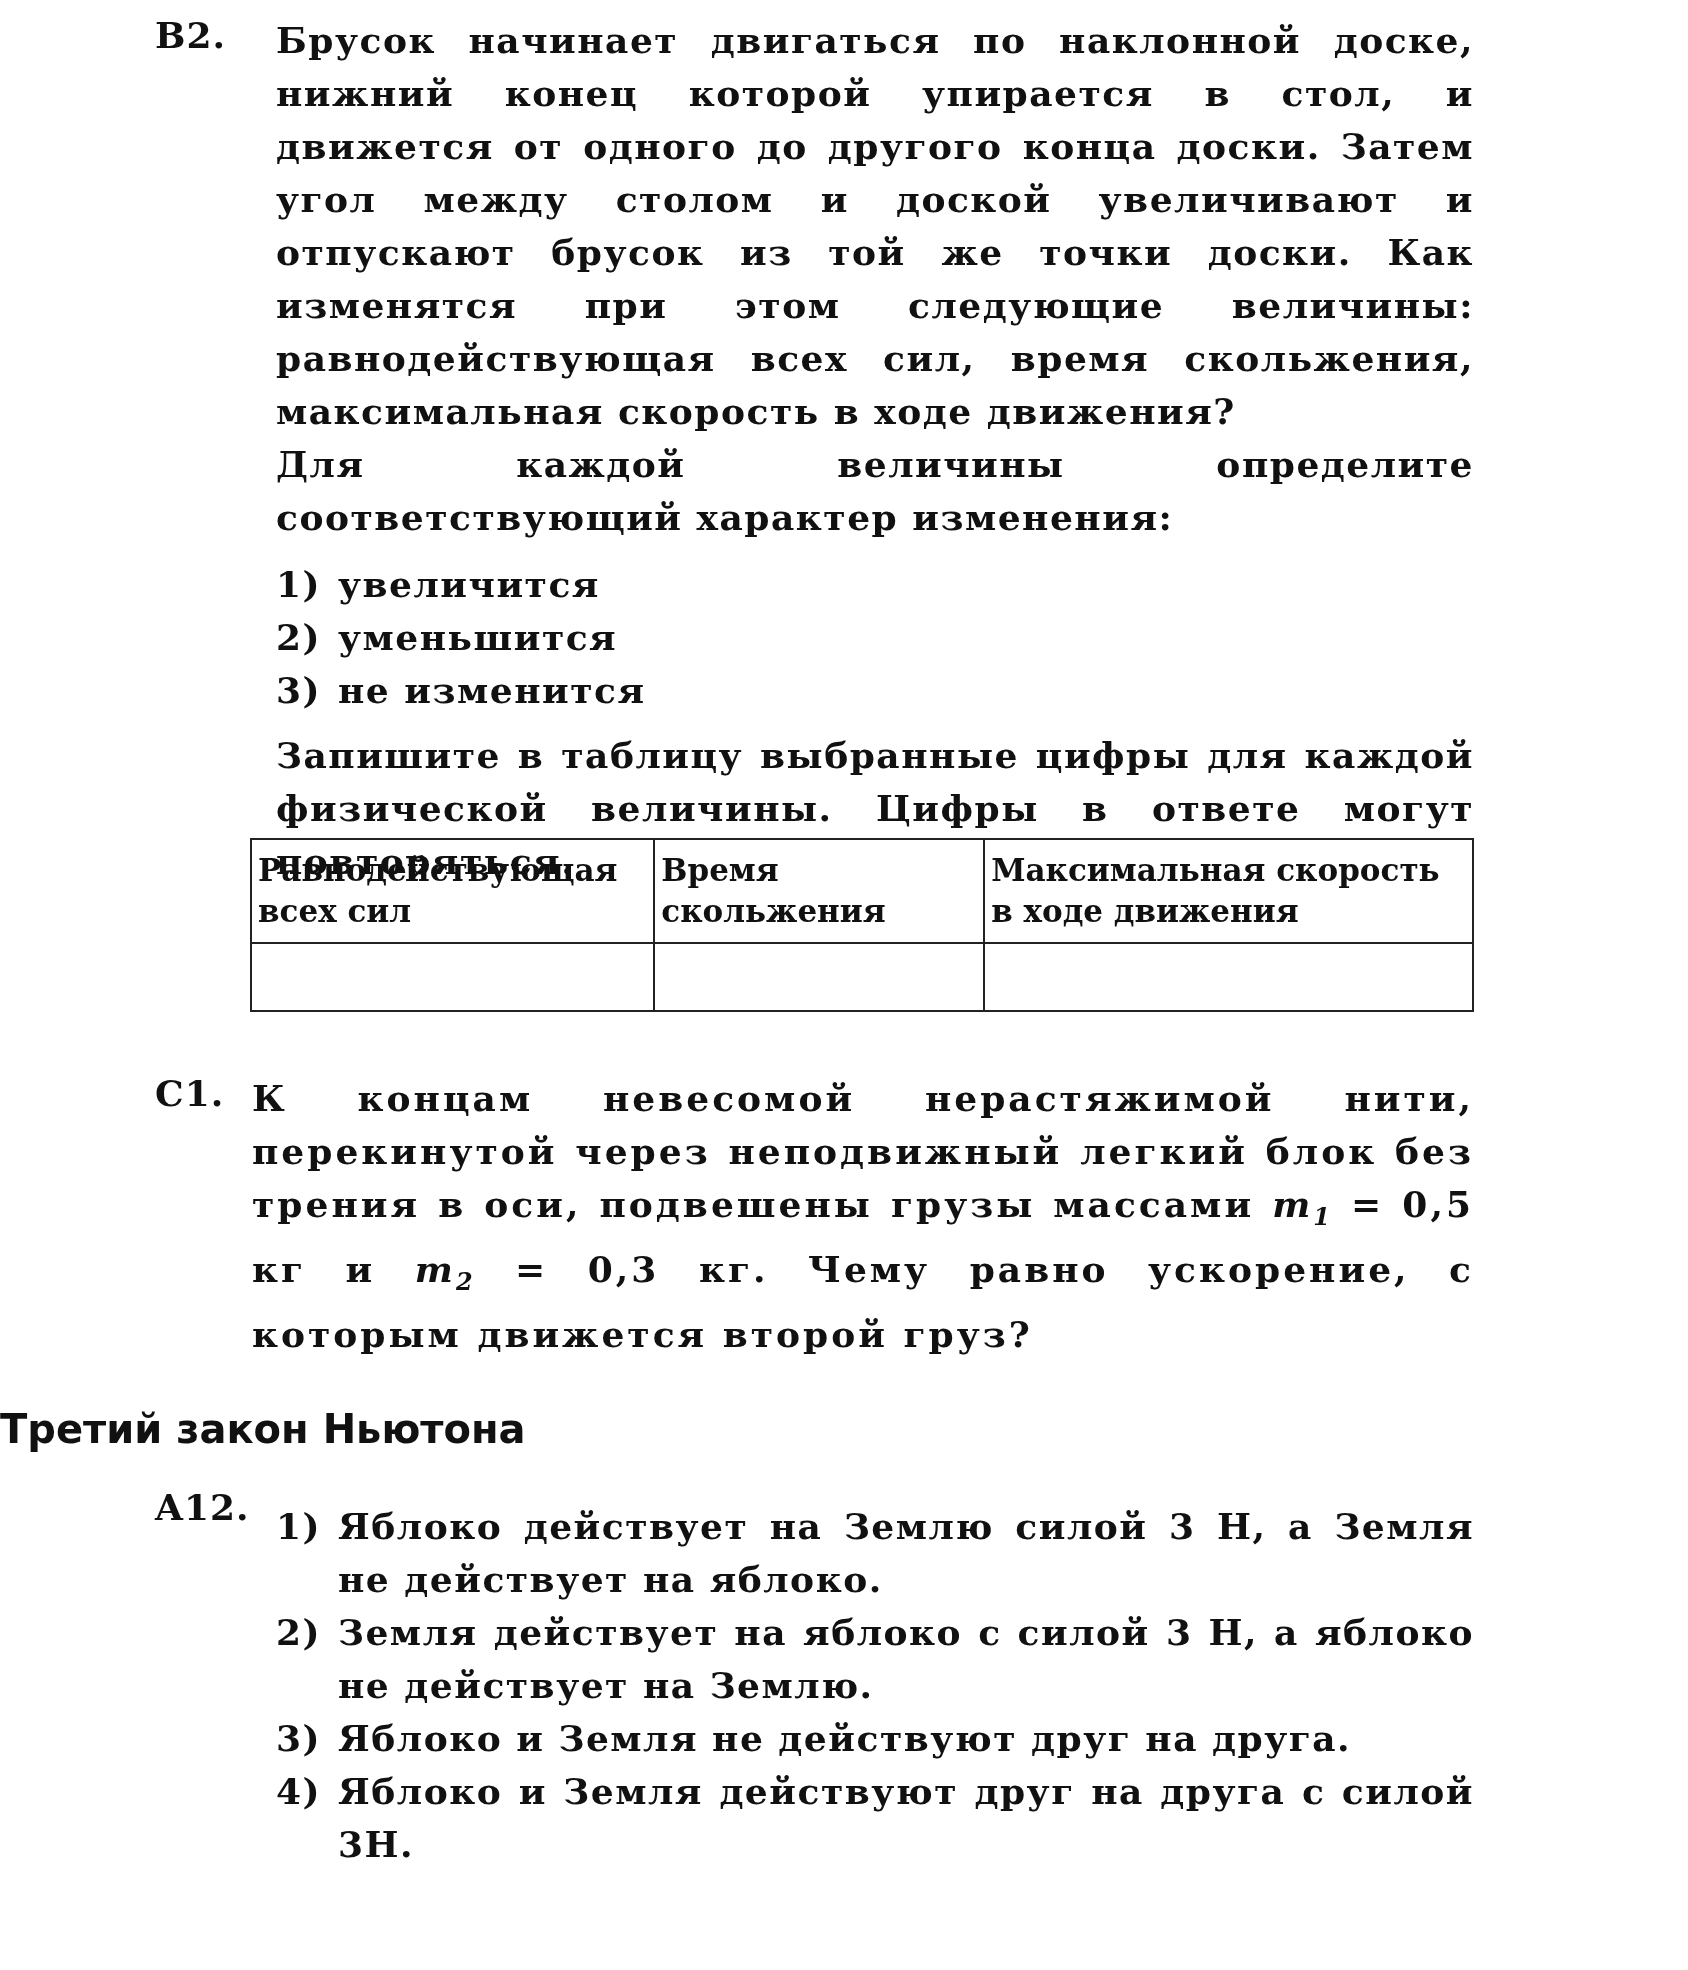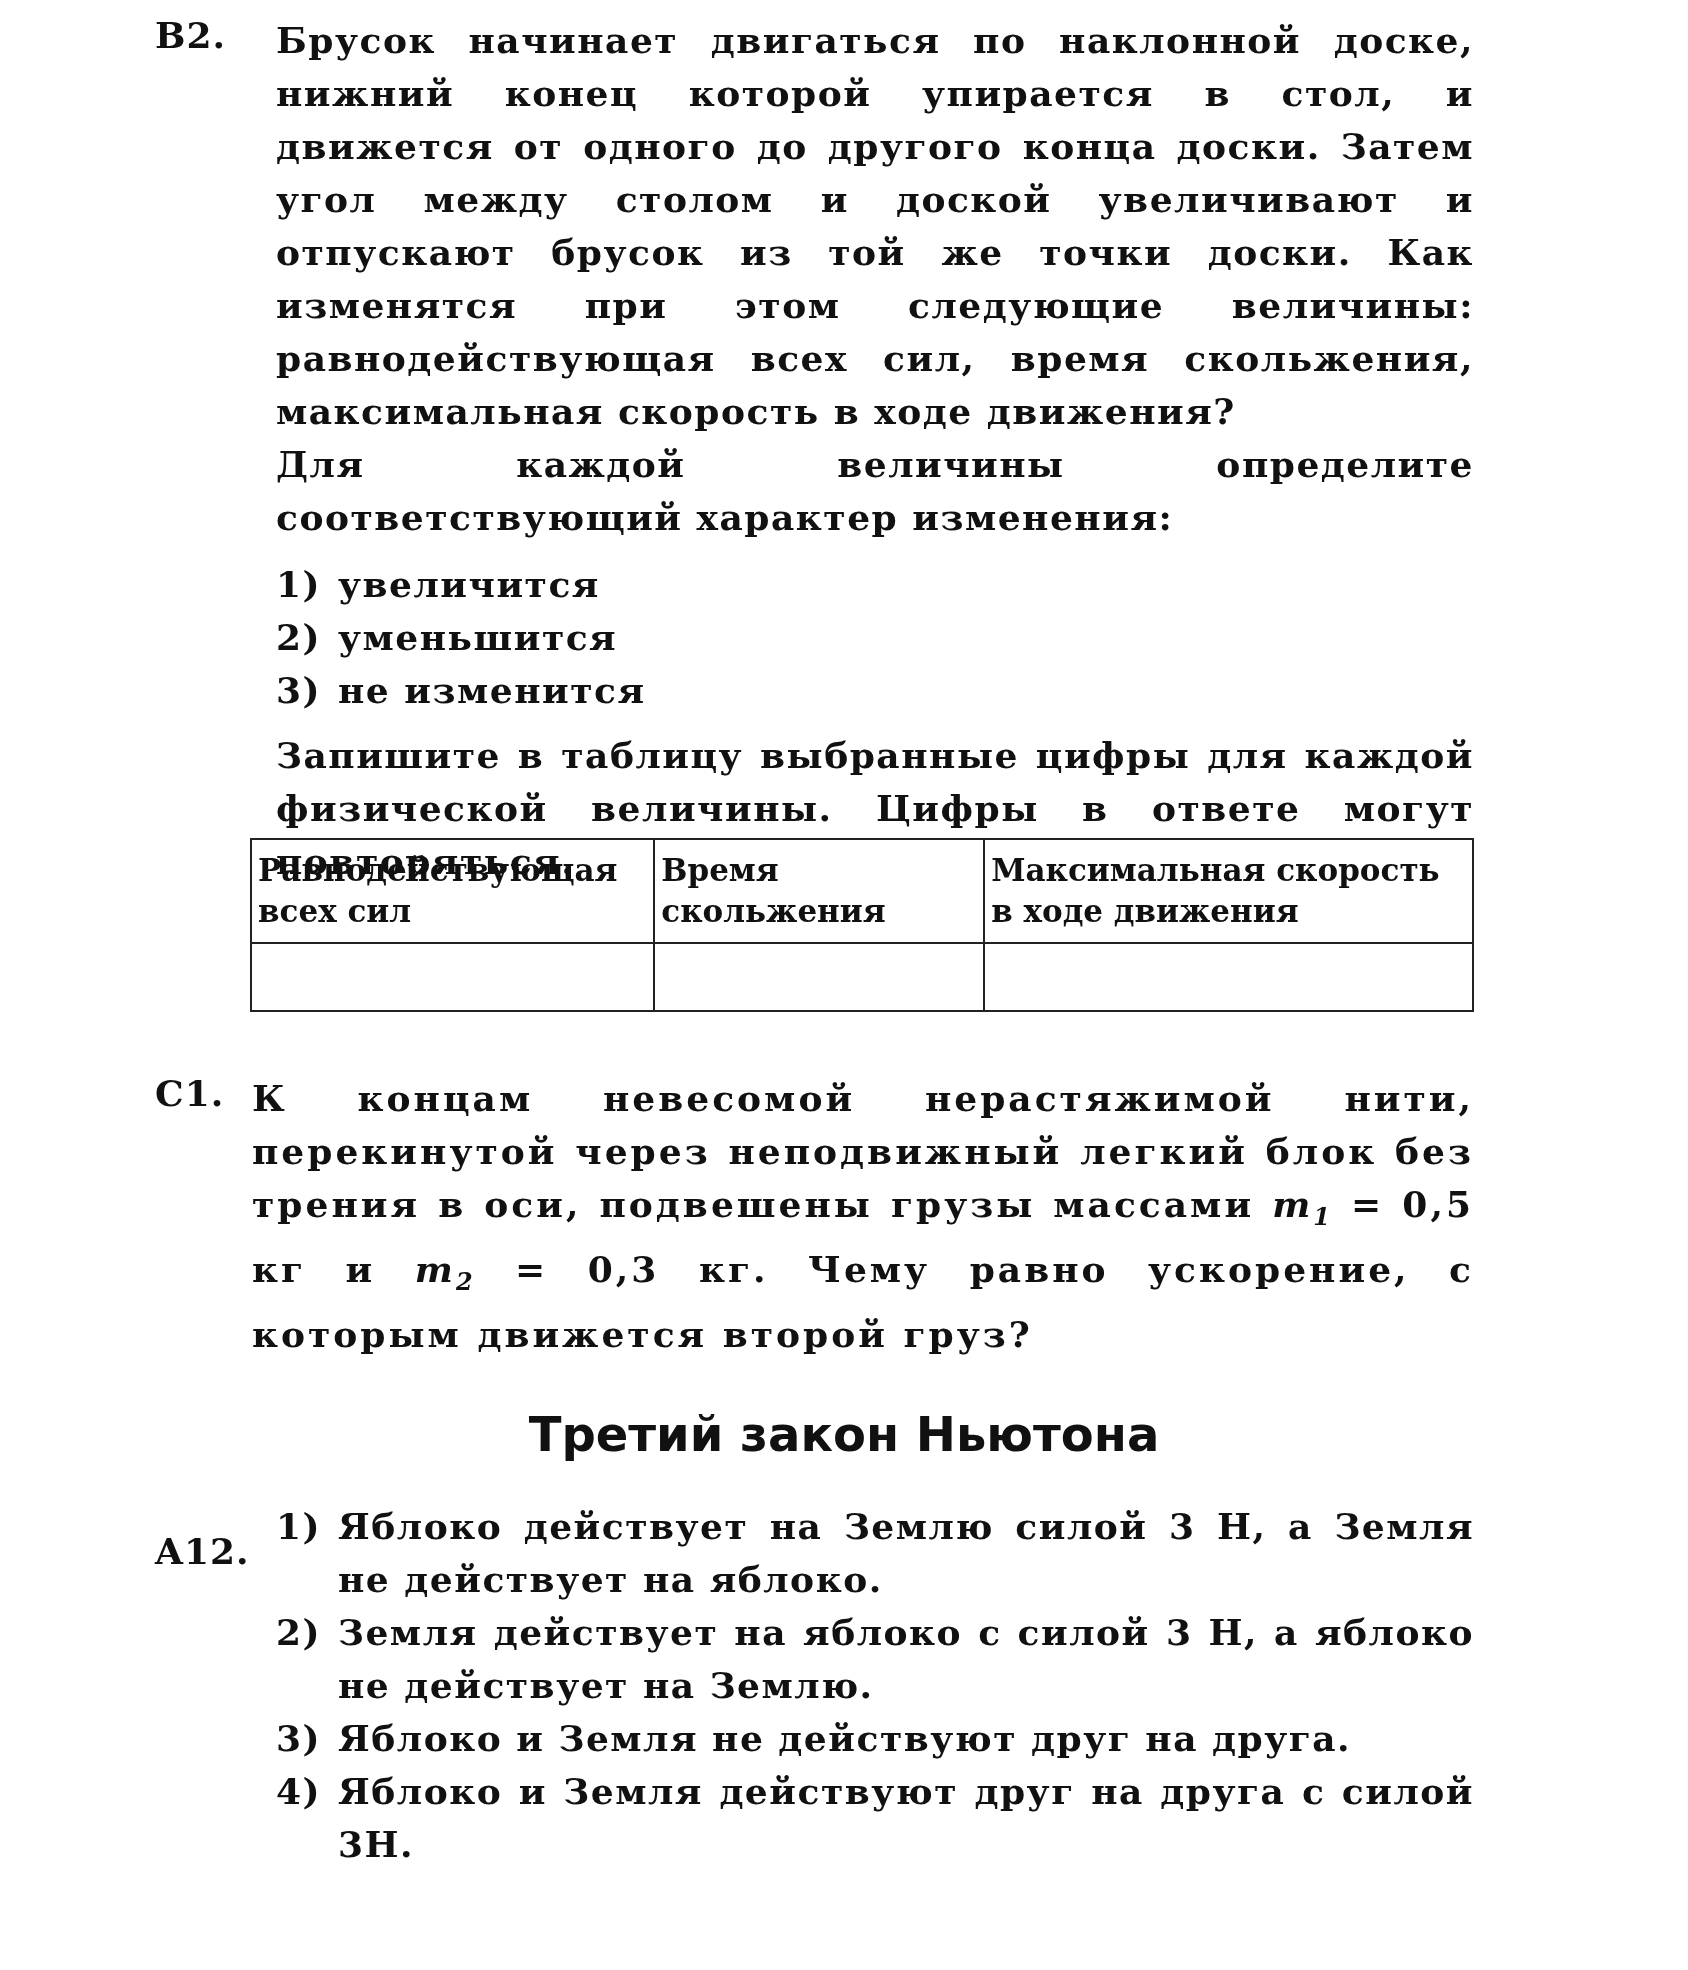--- a/index.html
+++ b/index.html
@@ -13,22 +13,22 @@
   .opts { margin: 14px 0 12px 0; }
   .opt { display: flex; line-height: 53px; }
   .opt .num { width: 62px; flex: none; }
   .opt .txt { flex: 1; text-align: justify; }
   table.answer { position: absolute; left: 250px; top: 838px; width: 1224px;
                  border-collapse: collapse; font-size: 31px; font-weight: bold; }
   table.answer th, table.answer td { border: 2px solid #222; text-align: left;
                  font-weight: bold; line-height: 41px; padding: 10px 6px; }
   table.answer td { height: 46px; }
   .section-title { position: absolute; left: 0; width: 1688px; top: 1406px;
-                   text-align: center; font-family: "DejaVu Sans", sans-serif;
-                   font-weight: bold; font-size: 48px; }
+                   font-family: "DejaVu Sans", sans-serif;
+                   font-weight: bold; font-size: 40px; }
   .m { font-style: italic; font-weight: bold; }
   sub { font-size: 24px; }
 </style>
 </head>
 <body>
 
 <div class="task">
   <div class="label" style="left:155px; top:14px;">B2.</div>
   <div class="body" style="left:276px; top:14px; width:1198px;">
     <p>Брусок начинает двигаться по наклонной доске, нижний конец которой упирается в стол, и движется от одного до другого конца доски. Затем угол между столом и доской увеличивают и отпускают брусок из той же точки доски. Как изменятся при этом следующие величины: равнодействующая всех сил, время скольжения, максимальная скорость в ходе движения?</p>
@@ -68,21 +68,21 @@
 <div class="task">
   <div class="label" style="left:155px; top:1072px;">C1.</div>
   <div class="body" style="left:252px; top:1072px; width:1222px; letter-spacing:3px;">
     <p><span>К концам невесомой нерастяжимой нити, перекинутой через неподвижный легкий блок без трения в оси, подвешены грузы массами </span><span class="m"><span>m</span><sub>1</sub></span><span> = 0,5 кг и </span><span class="m"><span>m</span><sub>2</sub></span><span> = 0,3 кг. Чему равно ускорение, с которым движется второй груз?</span></p>
   </div>
 </div>
 
 <div class="section-title">Третий закон Ньютона</div>
 
 <div class="task">
-  <div class="label" style="left:155px; top:1486px;margin-top:44px;">A12.</div>
+  <div class="label" style="left:155px; top:1486px;">A12.</div>
   <div class="body" style="left:276px; top:1486px; width:1198px;">
     <div class="opts">
       <div class="opt">
         <span class="num">1)</span>
         <span class="txt">Яблоко действует на Землю силой 3 Н, а Земля не действует на яблоко.</span>
       </div>
       <div class="opt">
         <span class="num">2)</span>
         <span class="txt">Земля действует на яблоко с силой 3 Н, а яблоко не действует на Землю.</span>
       </div>

